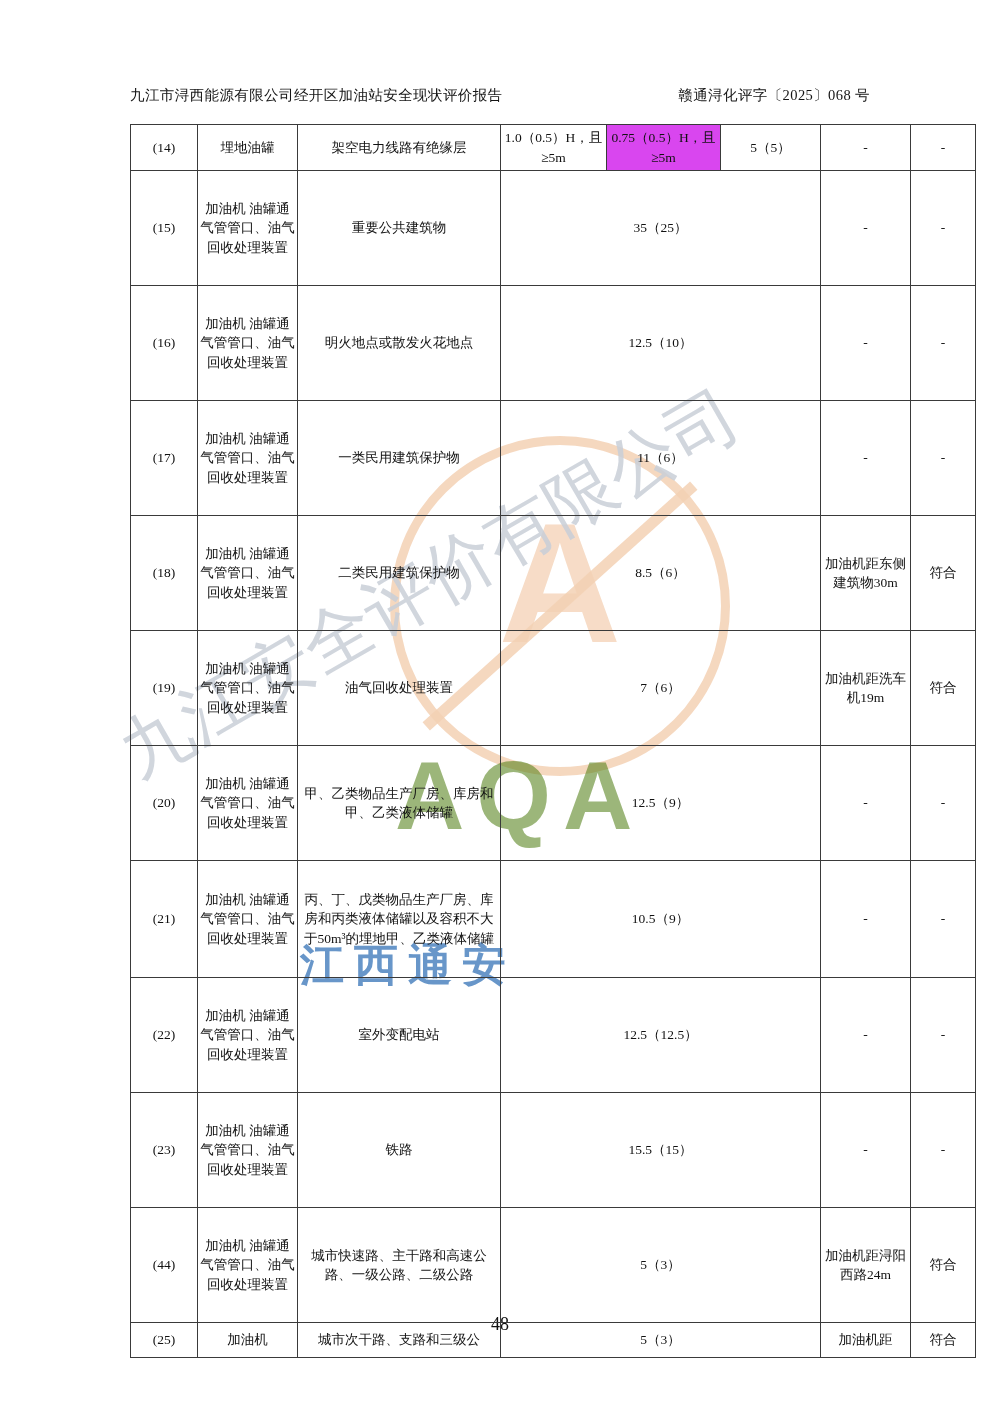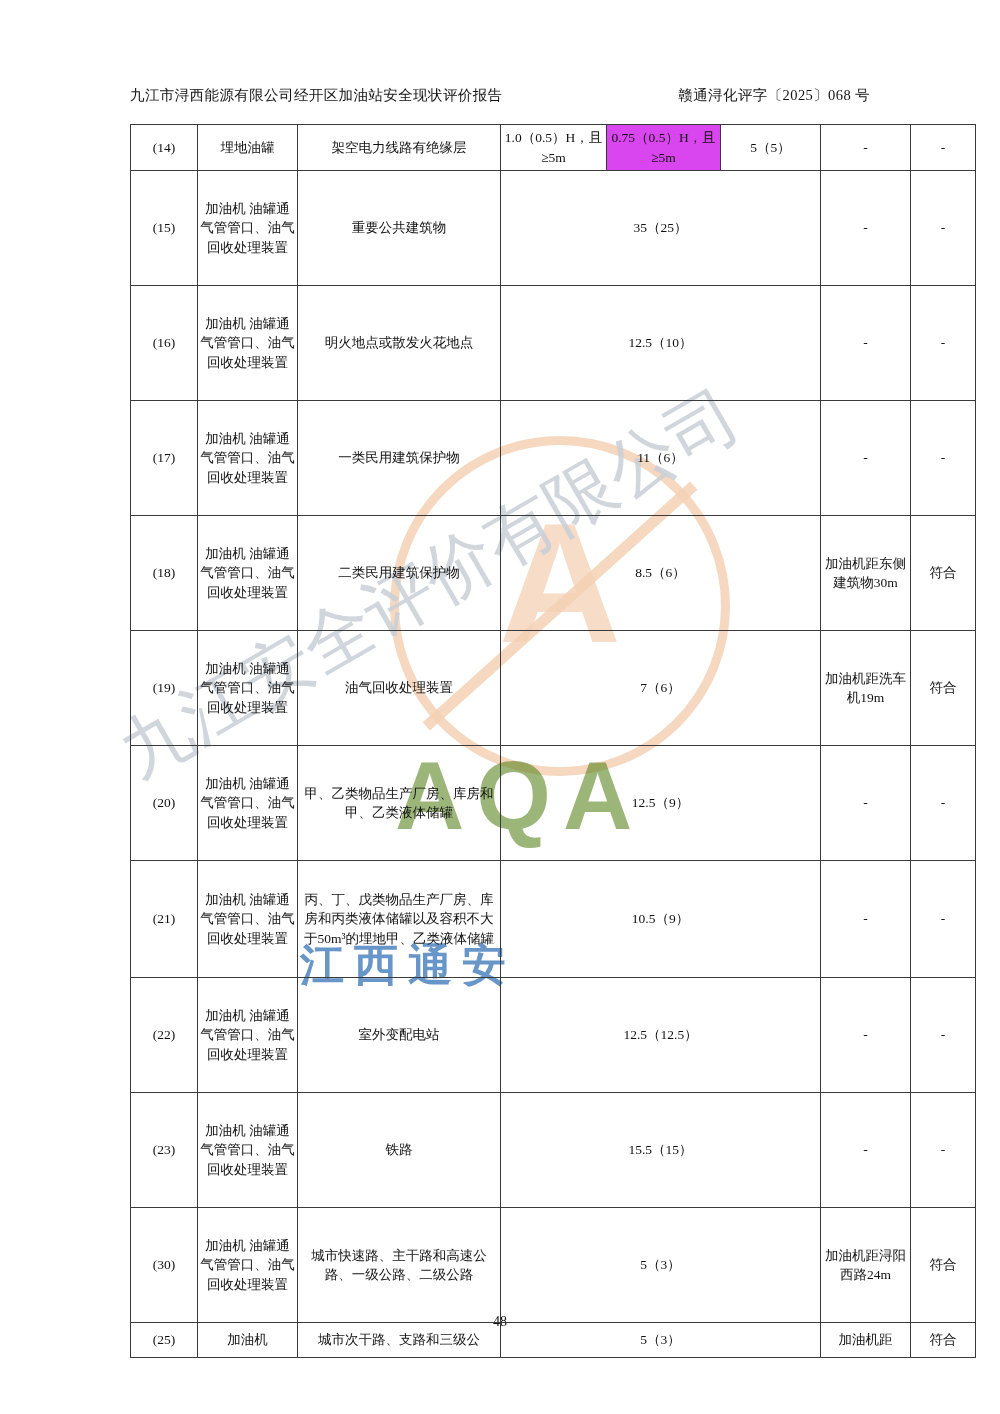--- a/index.html
+++ b/index.html
@@ -160,21 +160,21 @@
     background: #d946ef;
   }
   .stacked { line-height: 1.5; }
 
   
   .page-number {
     position: absolute;
     top: 1308px;
     left: 0; right: 0;
     text-align: center;
-    font-size: 14px;
+    font-size: 18px;
     color: #111;
   }
 </style>
 </head>
 <body>
 
 <div class="page">
 
   <div class="header">
     <div class="left">九江市浔西能源有限公司经开区加油站安全现状评价报告</div>
@@ -291,21 +291,21 @@
           <td class="c-no" style="height:108px">(23)</td>
           <td class="c-obj stacked">加油机
 油罐通气管管口、油气回收处理装置</td>
           <td class="c-target">铁路</td>
           <td class="span-val" colspan="3">15.5（15）</td>
           <td class="c-actual">-</td>
           <td class="c-result">-</td>
         </tr>
 
         <tr>
-          <td class="c-no" style="height:108px">(30)</td>
+          <td class="c-no" style="height:108px">(44)</td>
           <td class="c-obj stacked">加油机
 油罐通气管管口、油气回收处理装置</td>
           <td class="c-target">城市快速路、主干路和高速公路、一级公路、二级公路</td>
           <td class="span-val" colspan="3">5（3）</td>
           <td class="c-actual">加油机距浔阳西路24m</td>
           <td class="c-result">符合</td>
         </tr>
 
         <tr>
           <td class="c-no" style="height:28px">(25)</td>

